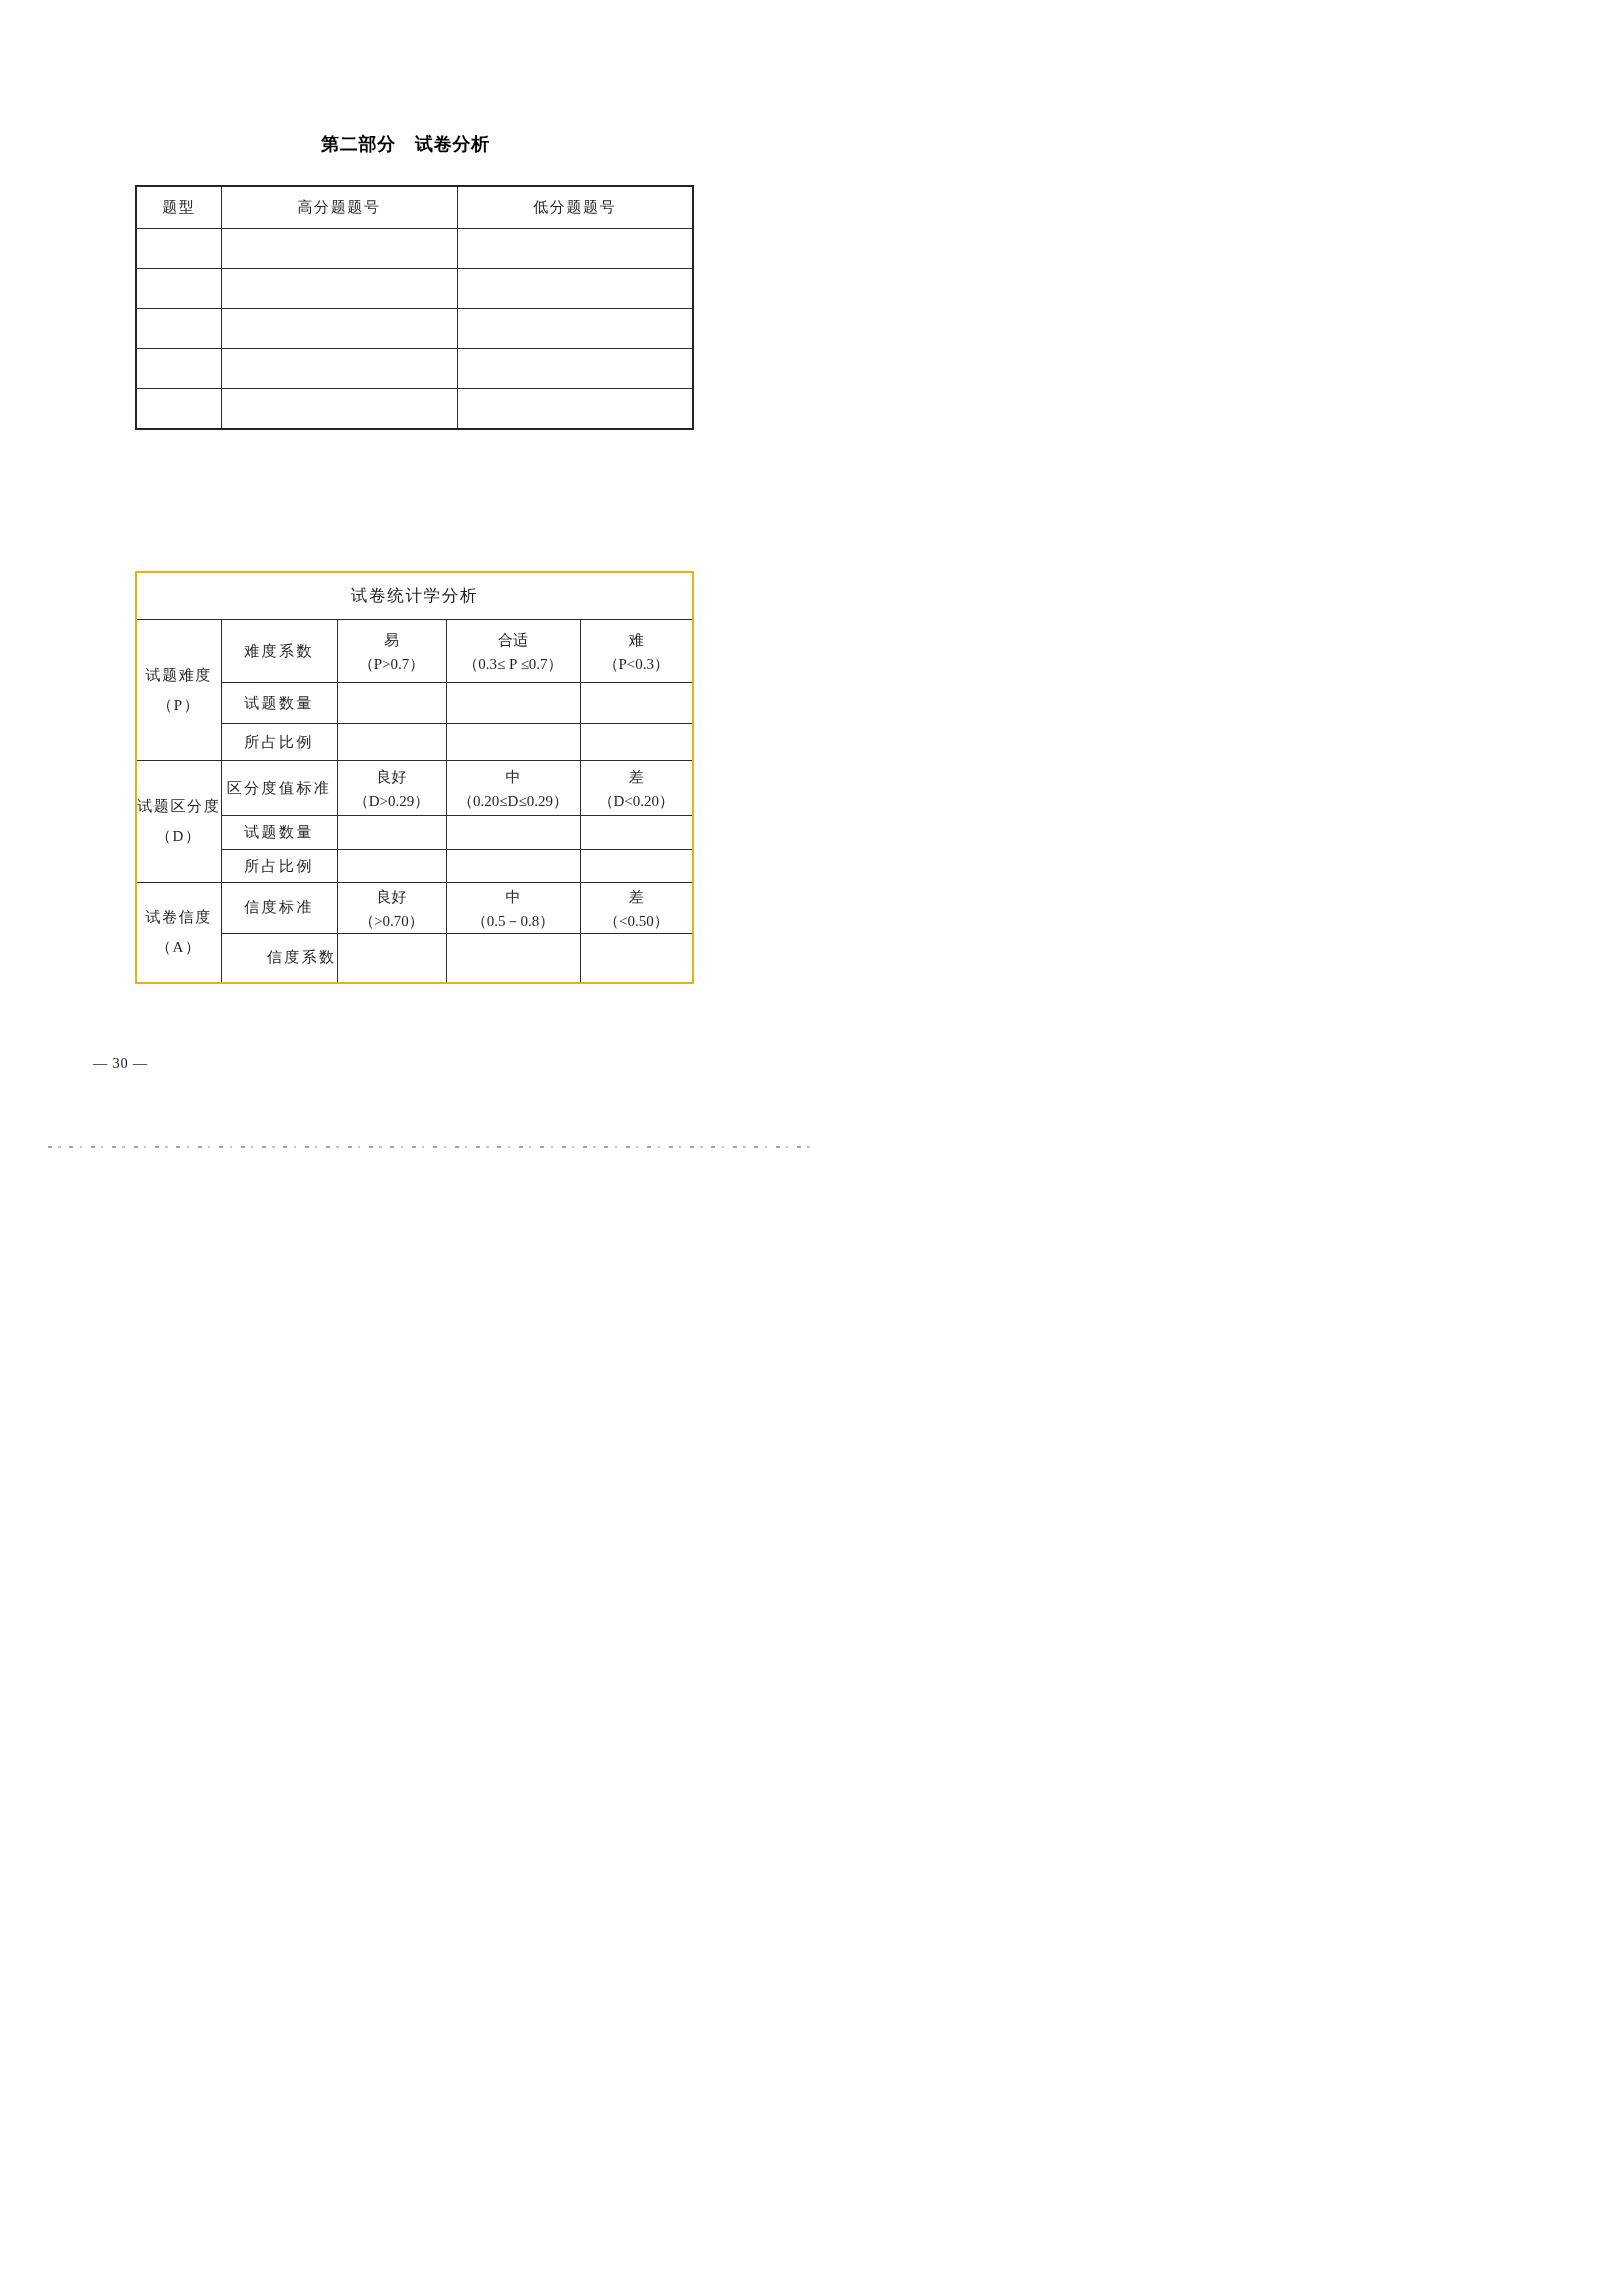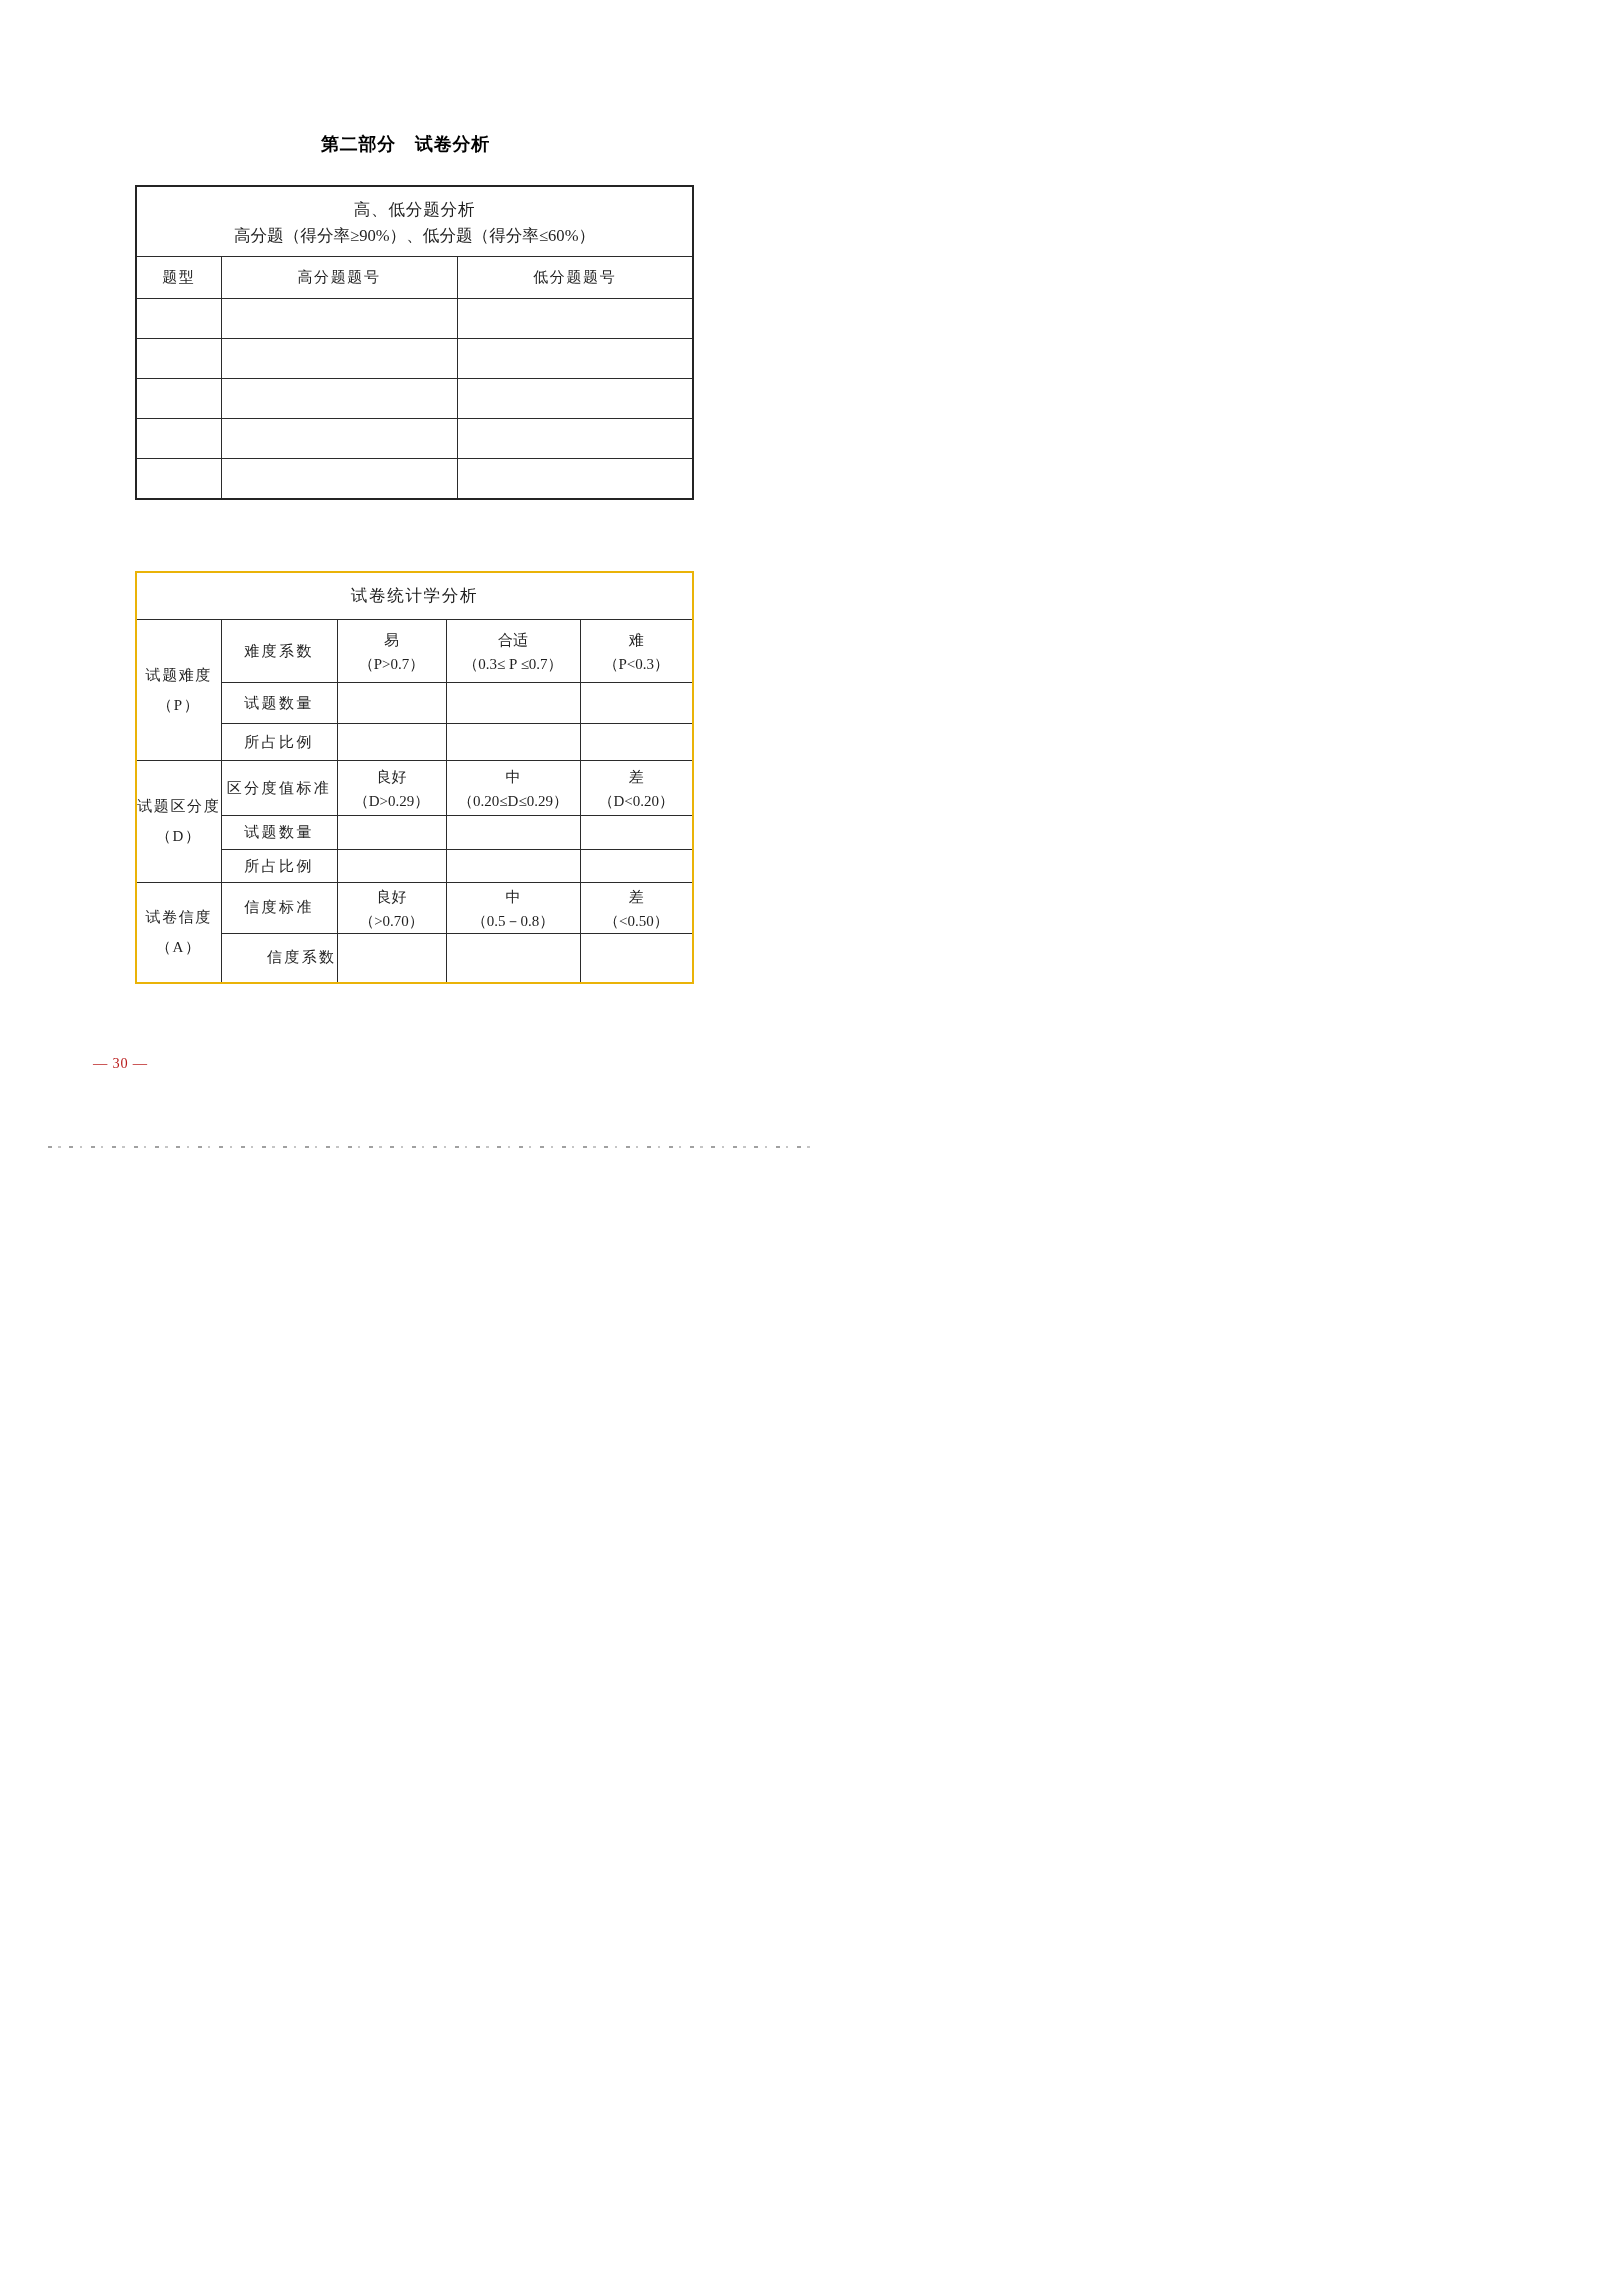--- a/index.html
+++ b/index.html
@@ -67,21 +67,21 @@
   .row-d-head td{height:54px;}
   .row-d-count td{height:33px;}
   .row-d-ratio td{height:32px;}
   .row-a-head td{height:48px;}
   .row-a-coef td{height:48px;text-align:right;}
 
   .page-number{
     position:absolute;
     left:93px;top:1055px;
     font-size:14.3px;
-    color:#b91c1c;
+    color:#0f172a;
     letter-spacing:0.8px;
   }
   .scan-artifact{
     position:absolute;
     left:48px;right:0;bottom:0;height:2.4px;
     background:repeating-linear-gradient(90deg,
       rgba(110,110,110,.65) 0 4px, rgba(0,0,0,0) 4px 10.3px,
       rgba(140,140,140,.5) 10.3px 12.7px, rgba(0,0,0,0) 12.7px 21.4px);
   }
 </style>
@@ -90,26 +90,20 @@
 
 <div class="doc-heading">第二部分　试卷分析</div>
 
 <table class="t1">
   <colgroup>
       <col style="width:85px">
       <col style="width:236px">
       <col style="width:236px">
     </colgroup>
   <tbody>
-    <tr class="t1-title-row">
-      <td colspan="3">
-        <div class="t1-title-l1">高、低分题分析</div>
-        <div class="t1-title-l2">高分题（得分率≥90%）、低分题（得分率≤60%）</div>
-      </td>
-    </tr>
     <tr class="t1-head-row">
       <td>题型</td>
       <td>高分题题号</td>
       <td>低分题题号</td>
     </tr>
     <tr class="t1-empty-row">
       <td></td>
         <td></td>
         <td></td>
     </tr>

